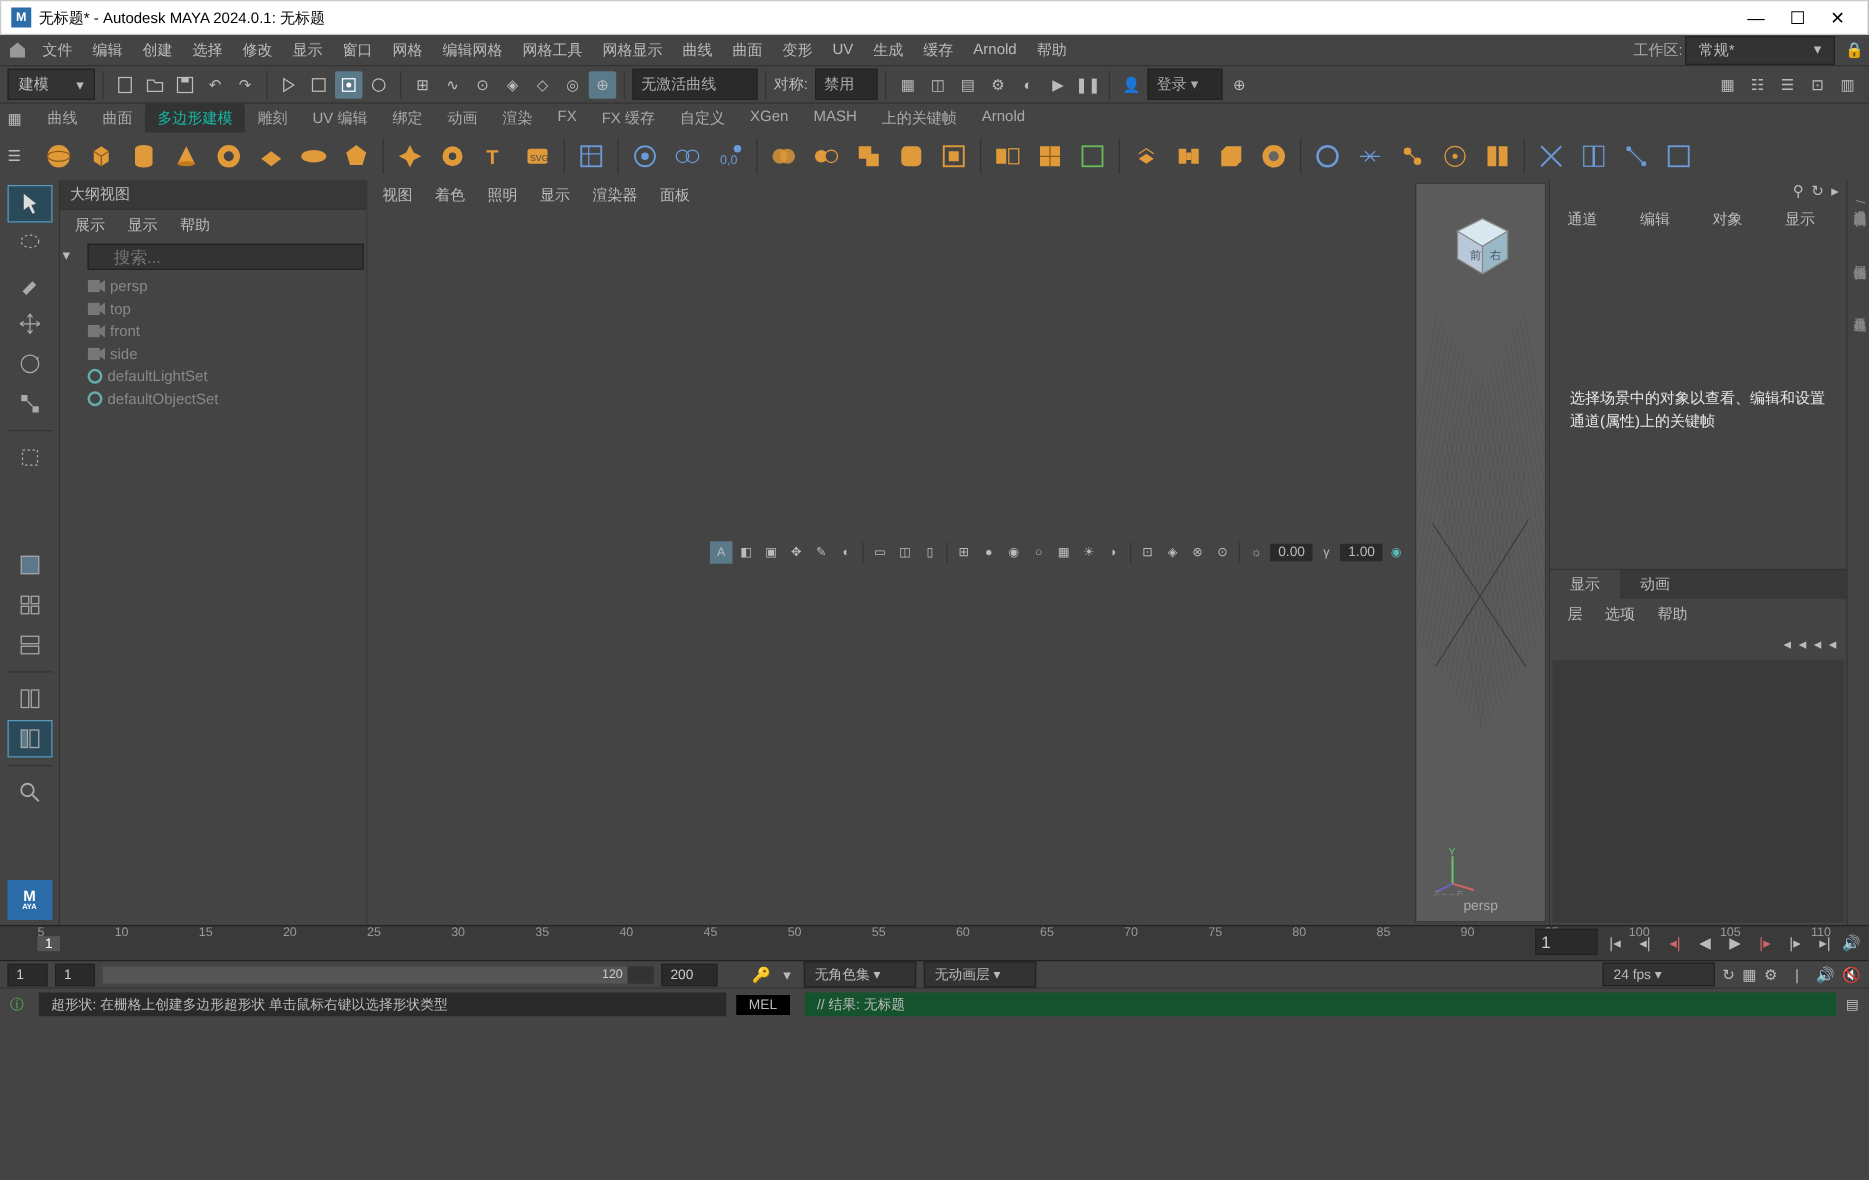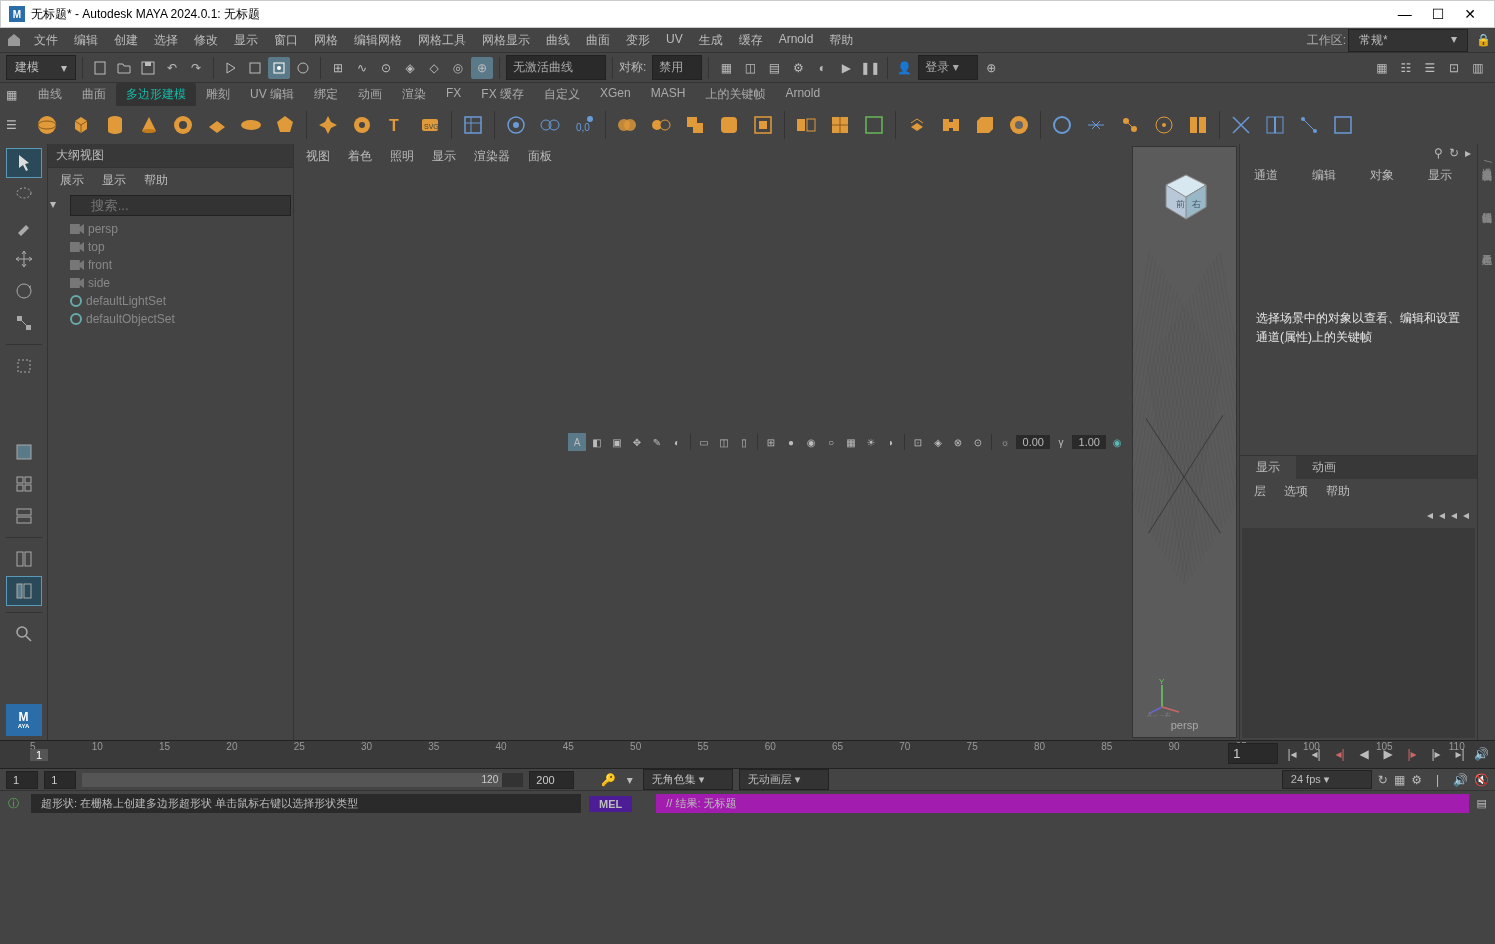--- a/index.html
+++ b/index.html
@@ -71,22 +71,22 @@
 .timeline .frame-indicator { position: absolute; left: 30px; top: 8px; background: #555; color: #fff; padding: 0 6px; font-size: 11px; }
 .timeline .ticks { display: flex; justify-content: space-between; padding: 0 30px; font-size: 10px; color: #999; }
 .range-slider { background: #444; height: 22px; display: flex; align-items: center; padding: 0 6px; gap: 6px; border-top: 1px solid #222; }
 .range-slider .rs-field { background: #2a2a2a; color: #ccc; padding: 2px 18px 2px 6px; border: 1px solid #222; font-size: 11px; }
 .range-slider .rs-track { flex: 1; height: 14px; background: #333; position: relative; max-width: 640px; }
 .range-slider .rs-track .rs-thumb { position: absolute; left: 0; width: 420px; height: 100%; background: #555; }
 .range-slider .rs-drop { background: #333; padding: 2px 8px; border: 1px solid #222; min-width: 90px; font-size: 11px; }
 .play-controls { display: flex; gap: 4px; margin-left: auto; }
 .play-controls .pc { width: 20px; height: 20px; display: flex; align-items: center; justify-content: center; }
 .statusbar { background: #444; height: 26px; display: flex; align-items: center; padding: 0 8px; gap: 8px; border-top: 1px solid #333; font-size: 11px; }
-.statusbar .mel-box { background: #4c1d95; padding: 2px 10px; font-weight: bold; }
-.statusbar .result-box { flex: 1; background: #a21caf; padding: 2px 10px; margin-left: 16px; }
+.statusbar .mel-box { background: #000000; padding: 2px 10px; }
+.statusbar .result-box { flex: 1; background: #14532d; padding: 2px 10px; margin-left: 4px; }
 .statusbar .cmd-box { width: 550px; background: #2a2a2a; padding: 2px 10px; margin-left: 4px; }
 svg { display: block; }
 .orange { fill: #e09a3a; }
 .gray { fill: #999; }
 </style>
 </head>
 <body>
 
 <div class="titlebar">
   <div class="logo">M</div>

